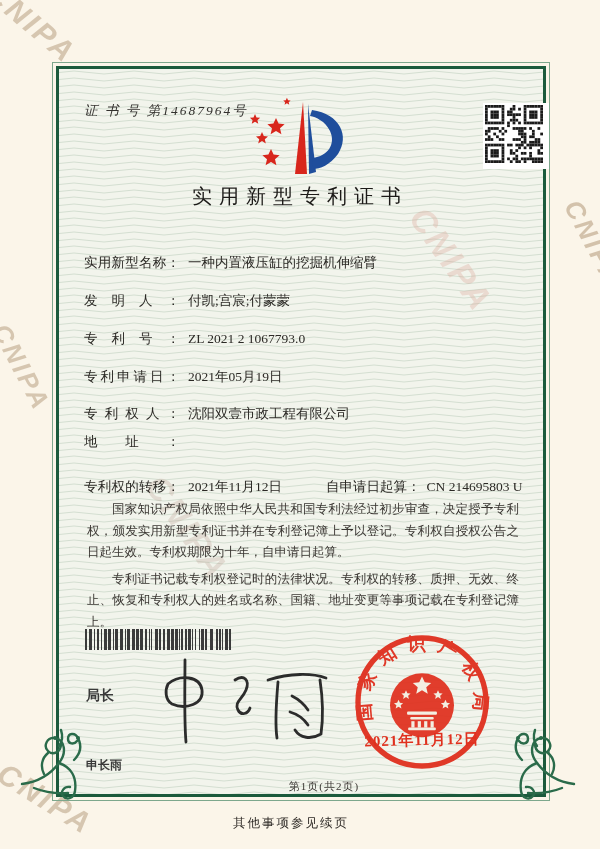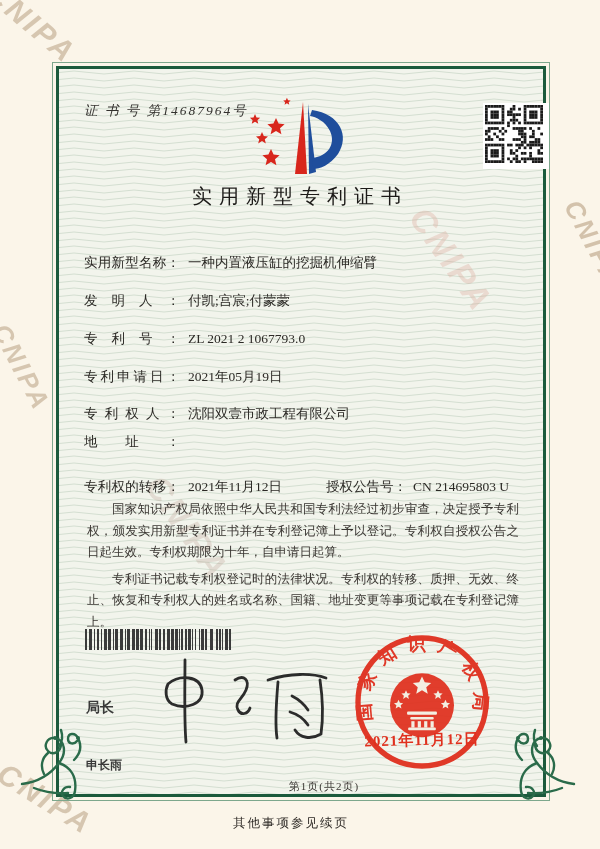--- a/index.html
+++ b/index.html
@@ -42,21 +42,21 @@
   .grant-pair{display:flex;}
   .grant-right{margin-left:44px;}
   .grant-right .glabel{margin-right:6px;}
 
   .paras{left:82px;top:494px;width:442px;font-size:12.5px;line-height:21.6px;color:#3a3632;
          text-align:justify;}
   .paras p{margin:5px;text-indent:2em;}
 
   .barcode{left:85px;top:629px;width:150px;height:21px;}
   .signer-title{left:86px;top:687px;font-size:14px;font-weight:bold;
-                font-family:"Liberation Sans",sans-serif;color:#3a3a3a;margin-top:12px;}
+                font-family:"Liberation Sans",sans-serif;color:#3a3a3a;}
   .signer-name{left:86px;top:757px;font-size:12px;font-weight:bold;
                font-family:"Liberation Sans",sans-serif;color:#3a3a3a;}
   .signature{left:140px;top:650px;}
 
   .seal{left:342px;top:622px;z-index:6;}
   .seal-date{left:342px;top:731px;width:160px;text-align:center;font-size:15px;font-weight:bold;
              color:#e0301e;letter-spacing:1px;z-index:7;transform:rotate(-1.5deg);}
 
   .page-no{left:52px;top:779px;width:544px;text-align:center;font-size:11px;color:#3a3632;
            letter-spacing:1px;}
@@ -375,21 +375,21 @@
   </div>
   <div class="abs frow" style="top:431px">
     <span class="flabel">地址：</span>
   </div>
   <div class="abs frow" style="top:476px">
     <span class="grant-pair">
       <span class="flabel">专利权的转移：</span>
       <span style="padding-left:8px">2021年11月12日</span>
     </span>
     <span class="grant-pair grant-right">
-      <span class="glabel">授权公告号：</span>
+      <span class="glabel">自申请日起算：</span>
       <span>CN 214695803 U</span>
     </span>
   </div>
 
   <div class="abs paras">
     <p>国家知识产权局依照中华人民共和国专利法经过初步审查，决定授予专利权，颁发实用新型专利证书并在专利登记簿上予以登记。专利权自授权公告之日起生效。专利权期限为十年，自申请日起算。</p>
     <p>专利证书记载专利权登记时的法律状况。专利权的转移、质押、无效、终止、恢复和专利权人的姓名或名称、国籍、地址变更等事项记载在专利登记簿上。</p>
   </div>
 
   <div class="abs barcode">

